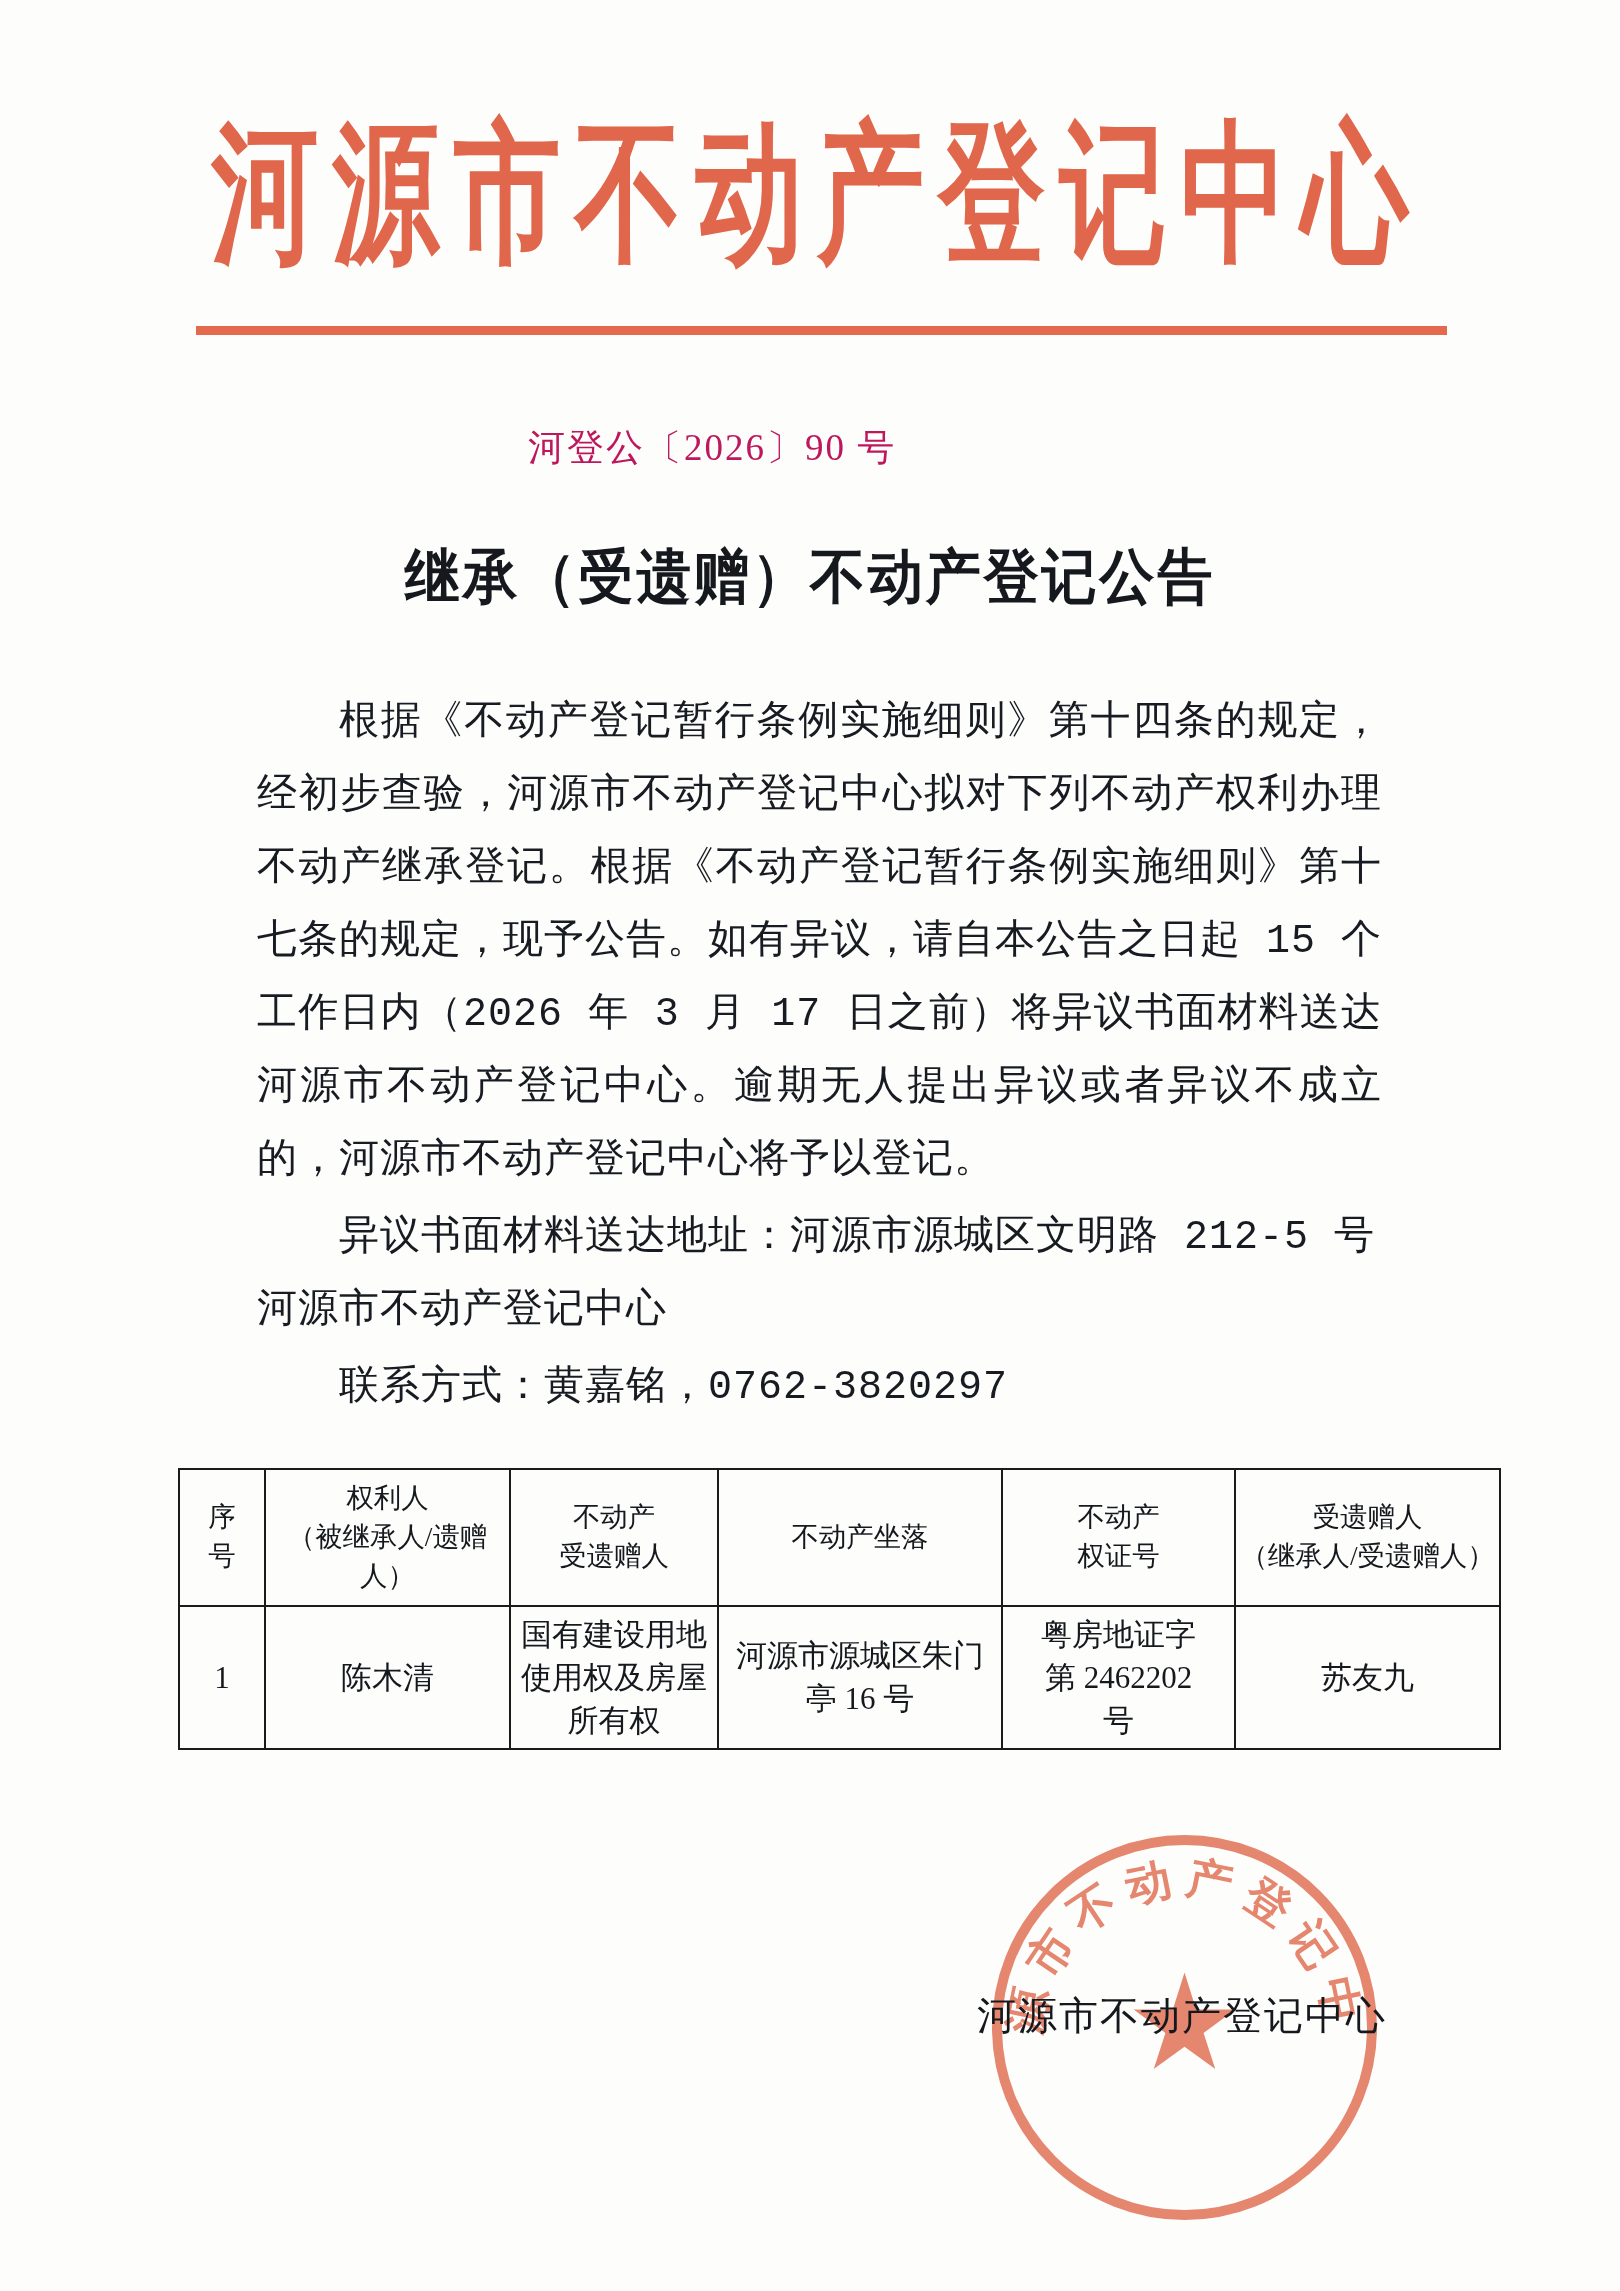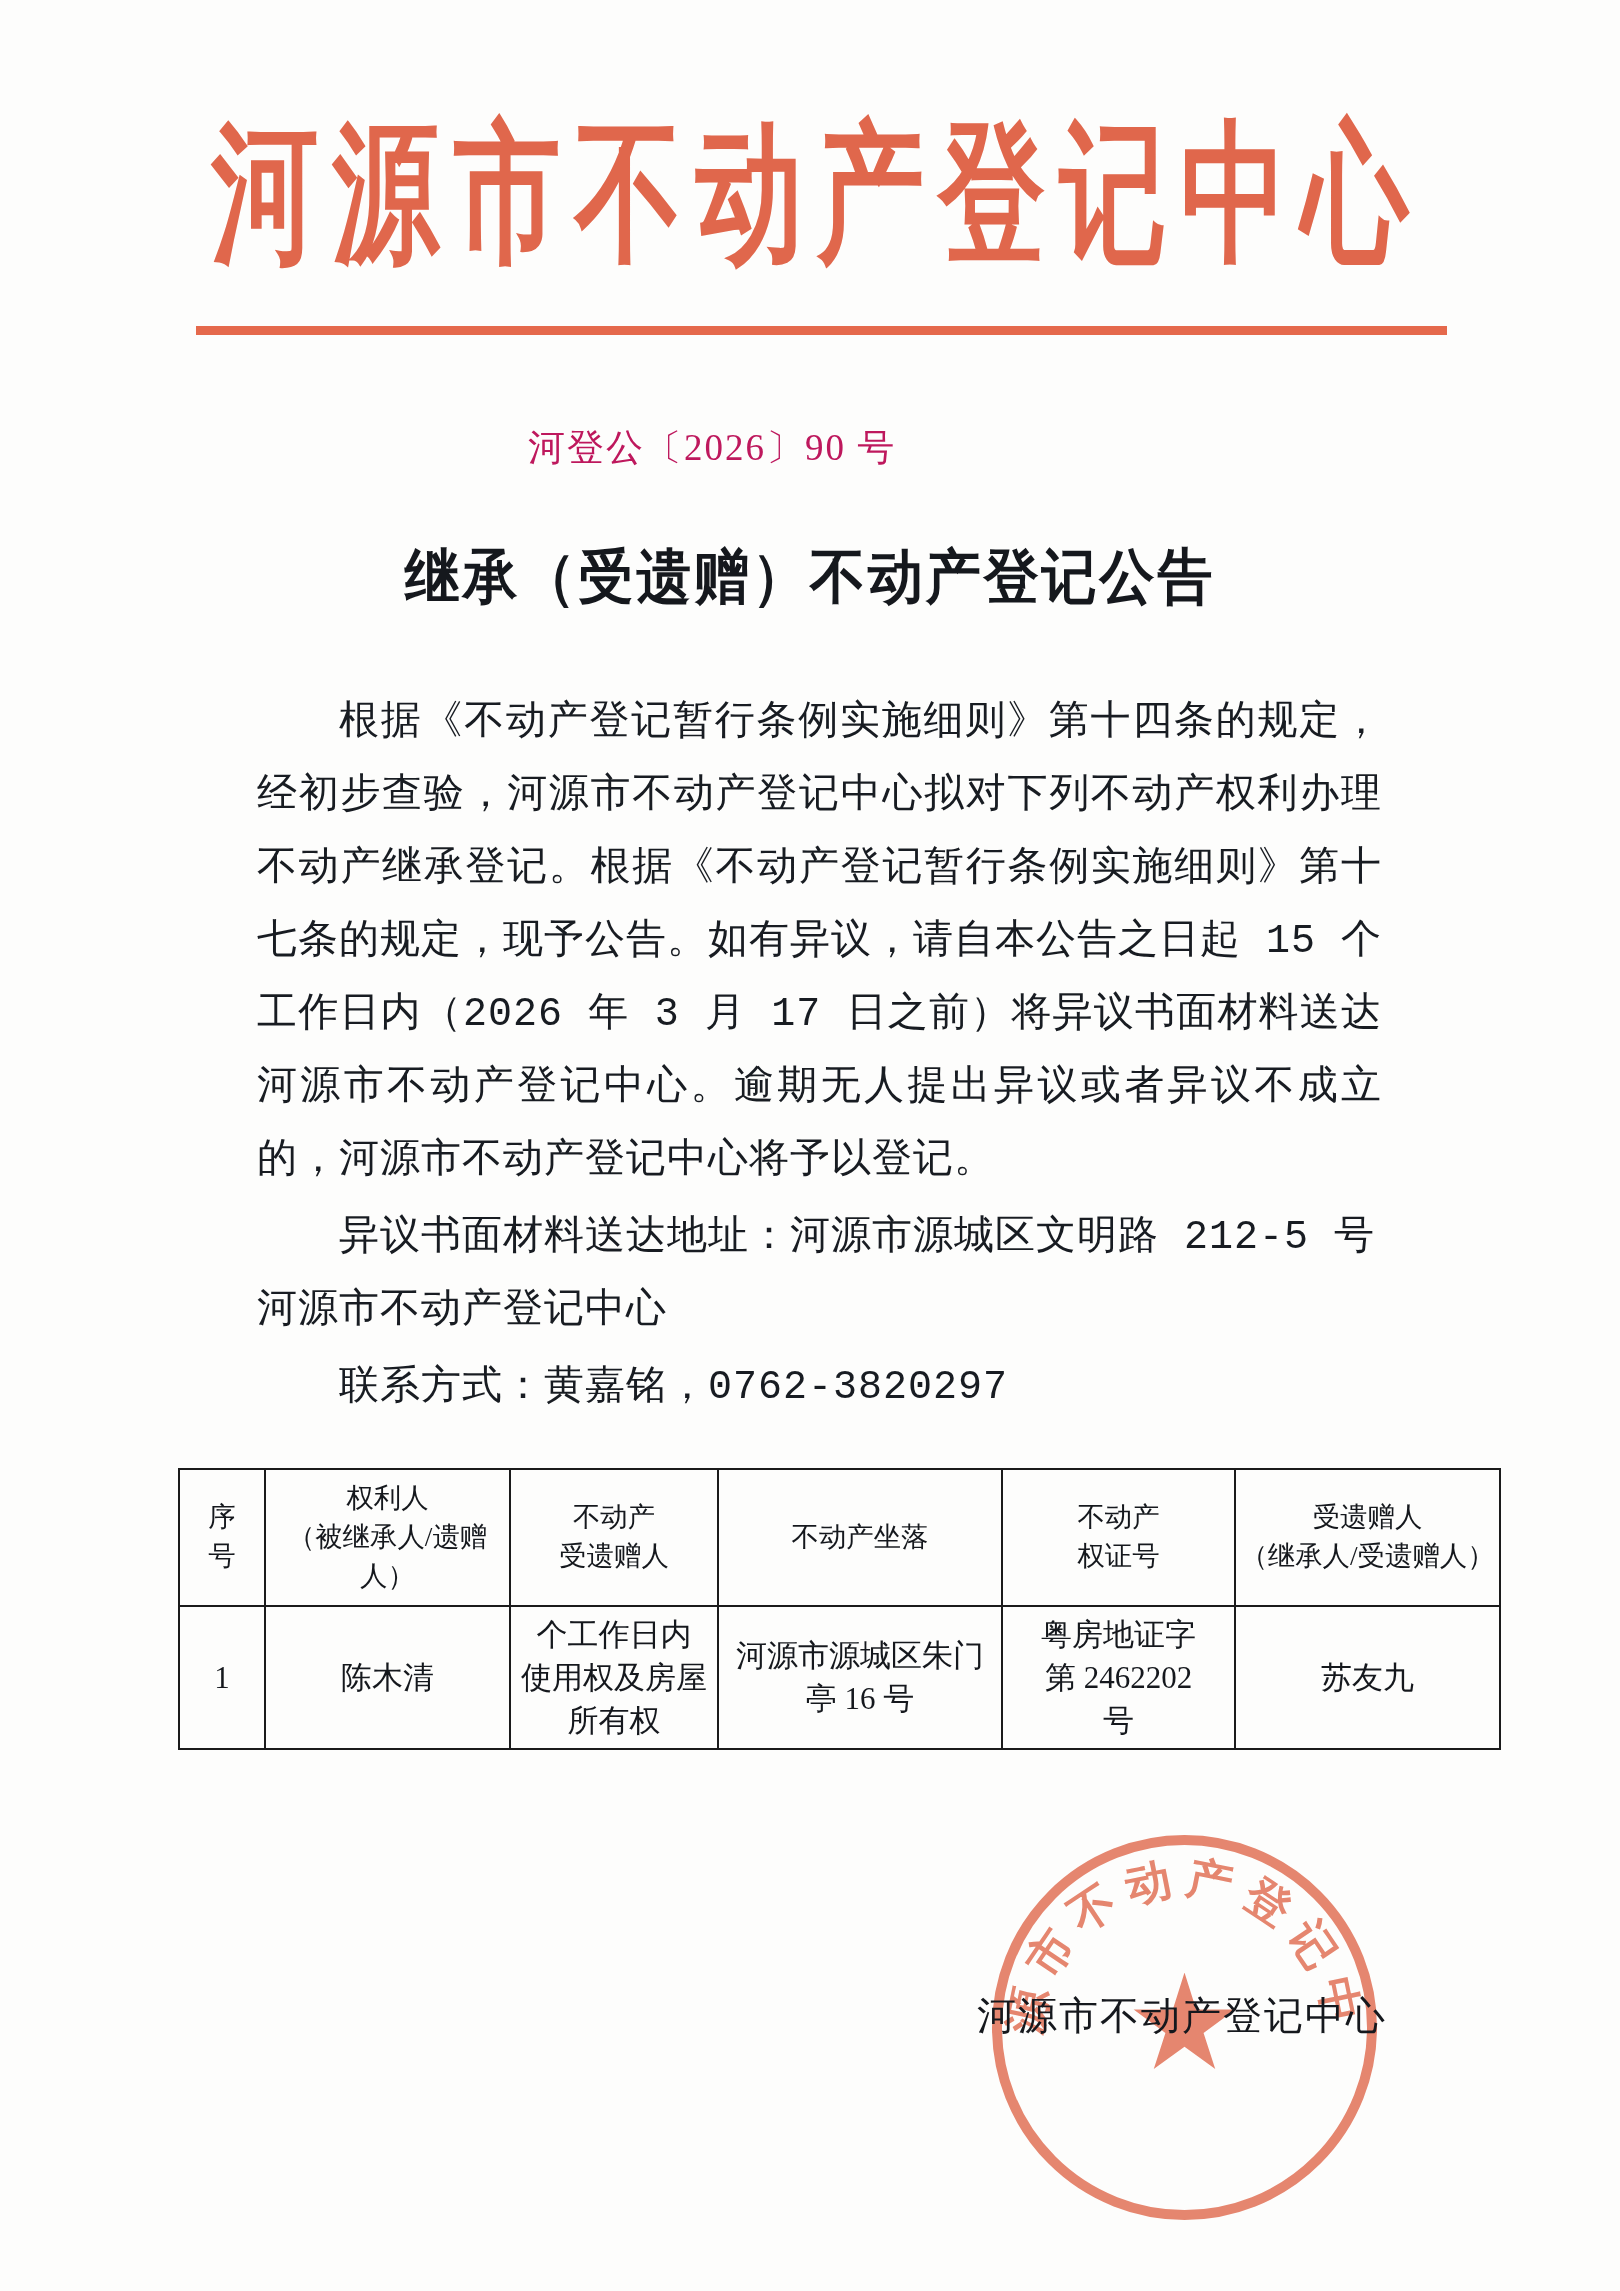--- a/index.html
+++ b/index.html
@@ -243,21 +243,21 @@
           <div>受遗赠人</div>
           <div>（继承人/受遗赠人）</div>
         </th>
       </tr>
     </thead>
     <tbody>
       <tr>
         <td>1</td>
         <td>陈木清</td>
         <td>
-          <div>个工作日内</div>
+          <div>国有建设用地</div>
           <div>使用权及房屋</div>
           <div>所有权</div>
         </td>
         <td>
           <div>河源市源城区朱门</div>
           <div>亭 16 号</div>
         </td>
         <td>
           <div>粤房地证字</div>
           <div>第 2462202</div>

